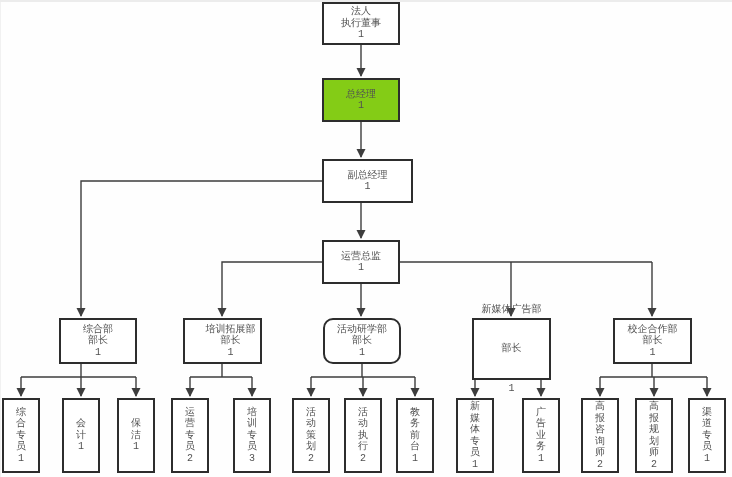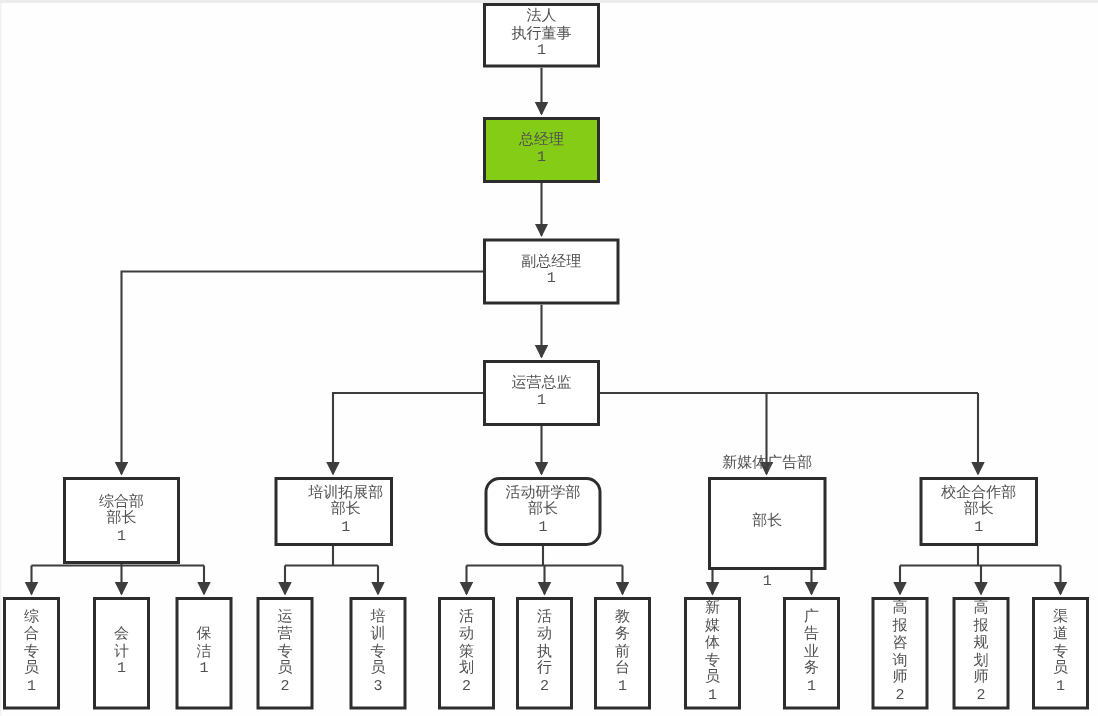--- a/index.html
+++ b/index.html
@@ -89,21 +89,21 @@
       <div class="node-line">1</div>
     </div>
     <div class="node" style="left: 322px; top: 159px; width: 91px; height: 44px; background: rgb(255, 255, 255); border-color: rgb(45, 45, 45); color: rgb(81, 81, 81);">
       <div class="node-line">副总经理</div>
       <div class="node-line">1</div>
     </div>
     <div class="node" style="left: 322px; top: 240px; width: 78px; height: 44px; background: rgb(255, 255, 255); border-color: rgb(45, 45, 45); color: rgb(81, 81, 81);">
       <div class="node-line">运营总监</div>
       <div class="node-line">1</div>
     </div>
-    <div class="node" style="left: 42px; top: 318px; width: 78px; height: 58px; background: rgb(255, 255, 255); border-color: rgb(45, 45, 45); color: rgb(81, 81, 81);">
+    <div class="node" style="left: 59px; top: 318px; width: 78px; height: 46px; background: rgb(255, 255, 255); border-color: rgb(45, 45, 45); color: rgb(81, 81, 81);">
       <div class="node-line">综合部</div>
       <div class="node-line">部长</div>
       <div class="node-line">1</div>
     </div>
     <div class="node" style="left: 183px; top: 318px; width: 79px; height: 46px; background: rgb(255, 255, 255); border-color: rgb(45, 45, 45); color: rgb(81, 81, 81); padding-left: 16px;">
       <div class="node-line">培训拓展部</div>
       <div class="node-line">部长</div>
       <div class="node-line">1</div>
     </div>
     <div class="node" style="left: 323px; top: 318px; width: 78px; height: 46px; background: rgb(255, 255, 255); border-color: rgb(45, 45, 45); color: rgb(81, 81, 81); border-radius: 10px;">

